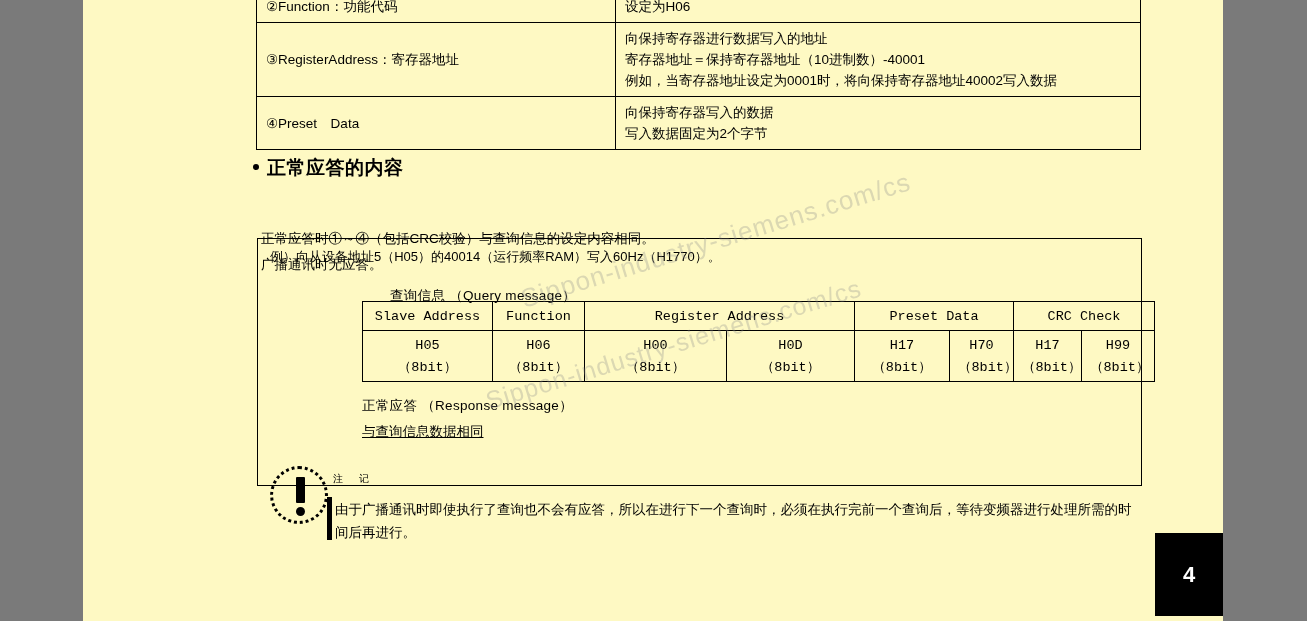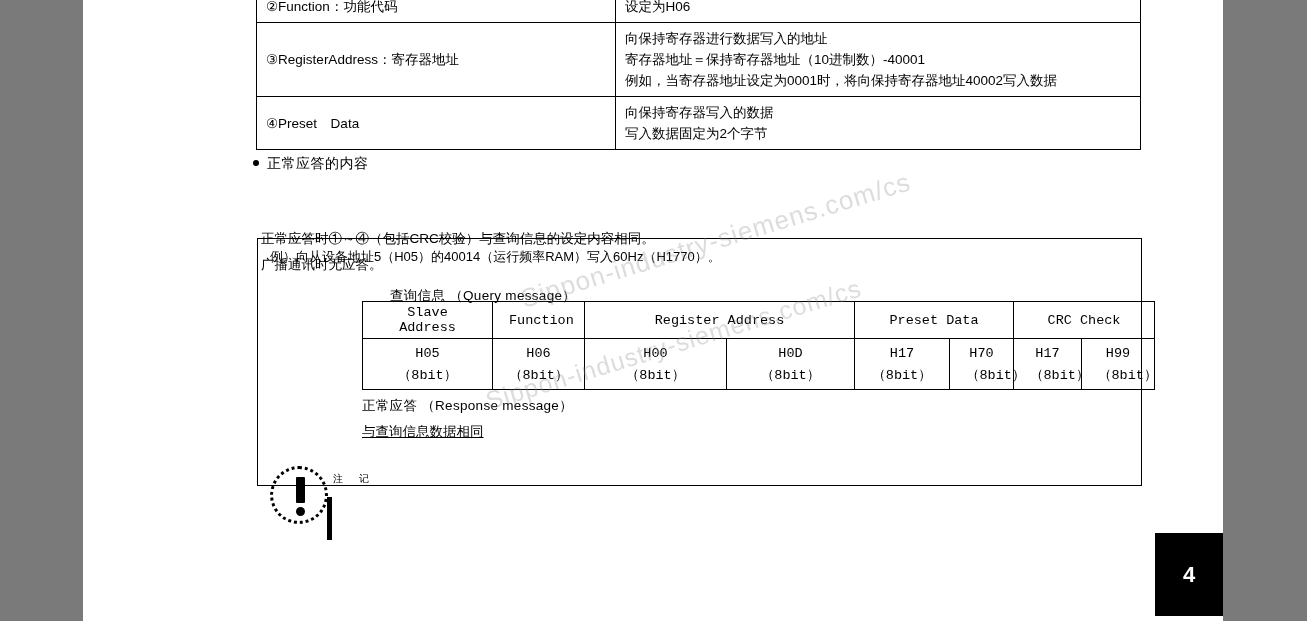--- a/index.html
+++ b/index.html
@@ -6,21 +6,21 @@
   body{
     width:1307px;height:621px;
     background:#7a7a7a;
     font-family:"Liberation Sans", sans-serif;
     overflow:hidden;
     position:relative;
   }
   .page{
     position:absolute;
     left:83px; top:0; width:1140px; height:621px;
-    background:#ffffff;
+    background:#fef9c3;
   }
   .content{
     position:relative;
     width:100%;height:100%;
     font-size:13px;
     color:#000;
   }
 
   
   table.tbl{
@@ -40,22 +40,22 @@
     line-height:21px;
     font-family:"Liberation Sans", sans-serif;
   }
   table.top td.left{width:340px;}
   .mono{font-family:"Liberation Mono", monospace;}
 
   
   .bullet{
     position:absolute;
     left:170px; top:155px;
-    font-size:14px;
-    font-weight:normal;
+    font-size:19px;
+    font-weight:bold;
     letter-spacing:0.5px;
   }
   .bullet .dot{
     display:inline-block;
     width:6px;height:6px;
     background:#000;border-radius:50%;
     vertical-align:middle;
     margin-right:8px;
     margin-bottom:3px;
   }
@@ -109,21 +109,21 @@
     left:104px; top:62px;
     width:762px;
     border-collapse:collapse;
     table-layout:fixed;
   }
   table.msg th, table.msg td{
     border:1px solid #000;
     text-align:center;
     font-family:"Liberation Mono", monospace;
     font-size:13.5px;
-    padding:3px 16px;
+    padding:3px 8px;
   }
   table.msg th{font-weight:normal;height:22px;}
   table.msg td{height:21px;}
   table.msg td.top-cell{padding-top:4px;padding-bottom:0;}
   table.msg td.bot-cell{padding-top:0;padding-bottom:4px;}
 
   
   .note-icon{
     position:absolute;
     left:187px; top:466px;
@@ -291,20 +291,21 @@
       <div class="ex-sub3">与查询信息数据相同</div>
     </div>
 
     <div class="note-icon">
       <div class="ring"></div>
       <div class="bang"></div>
       <div class="bang-dot"></div>
     </div>
     <div class="note-title">注　记</div>
     <div class="note-bar"></div>
+    <div class="note-text">由于广播通讯时即使执行了查询也不会有应答，所以在进行下一个查询时，必须在执行完前一个查询后，等待变频器进行处理所需的时间后再进行。</div>
 
     <div class="wm">Sippon-industry-siemens.com/cs</div>
     <div class="wm wm2">Sippon-industry-siemens.com/cs</div>
 
     <div class="pagetab">4</div>
 
   </div>
 </div>
 
 </body></html>

